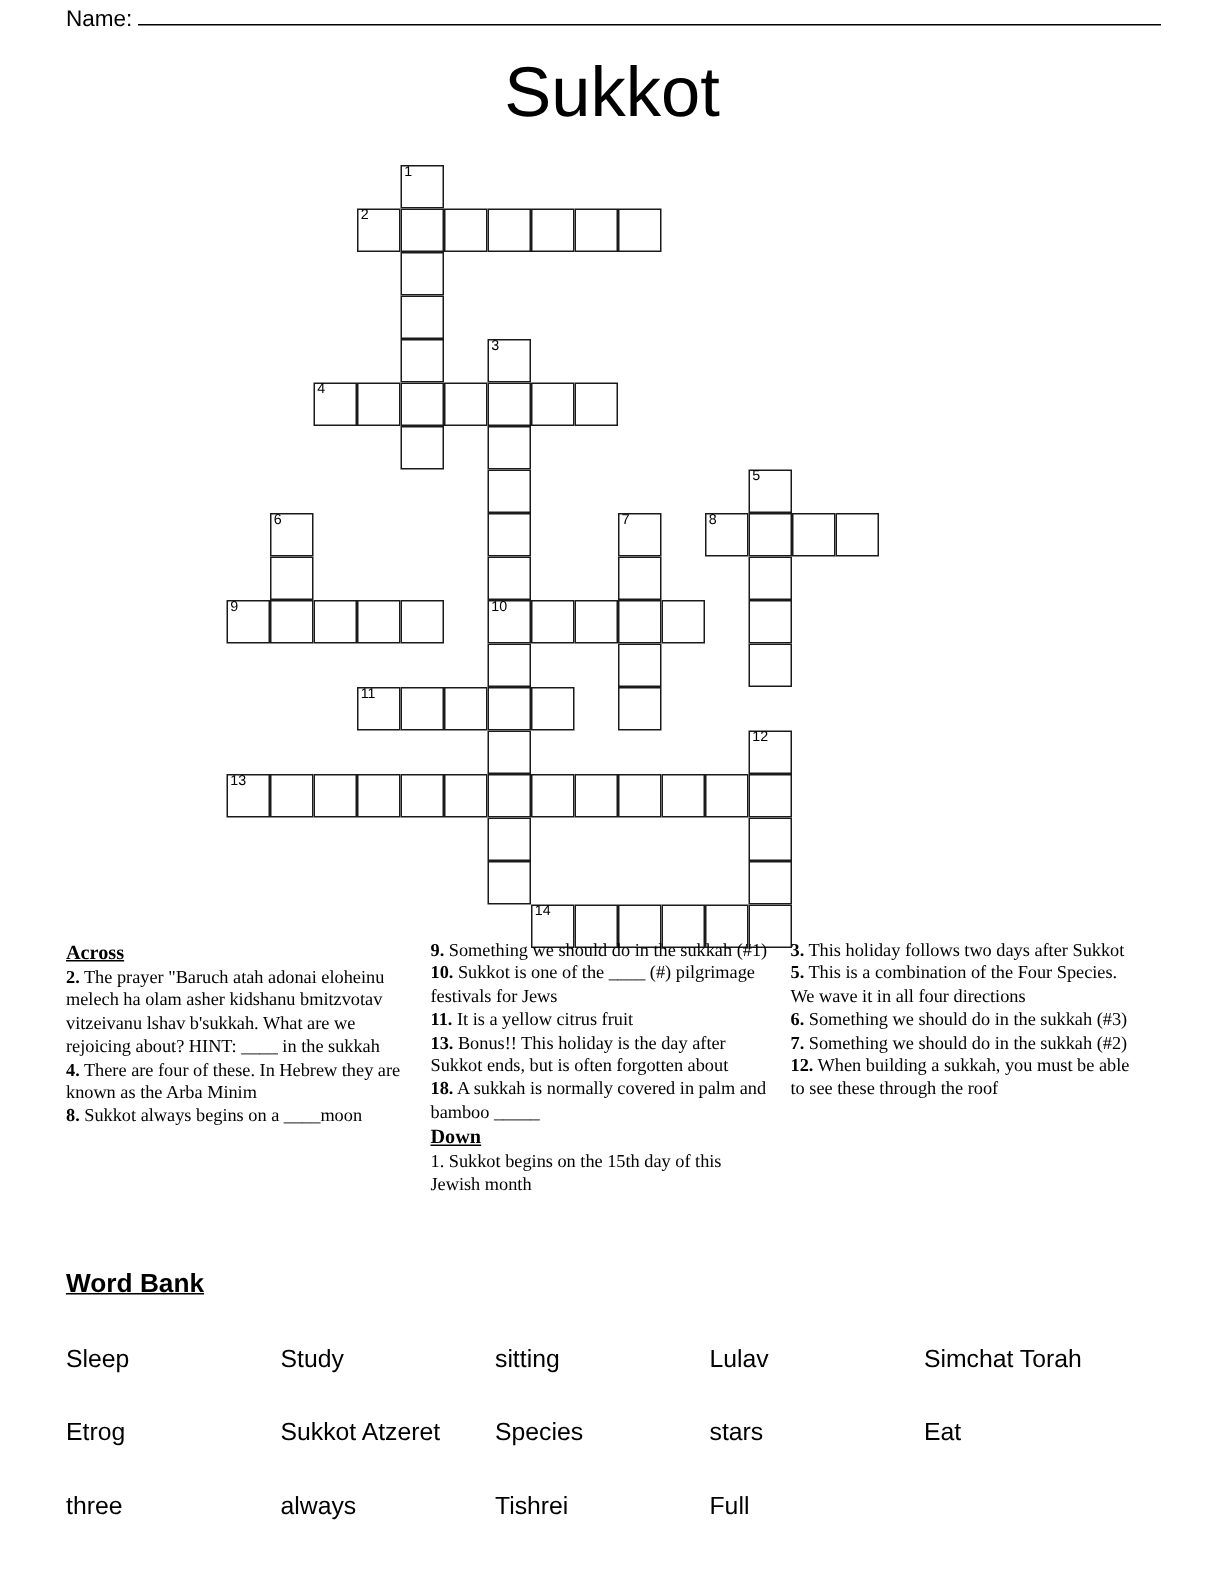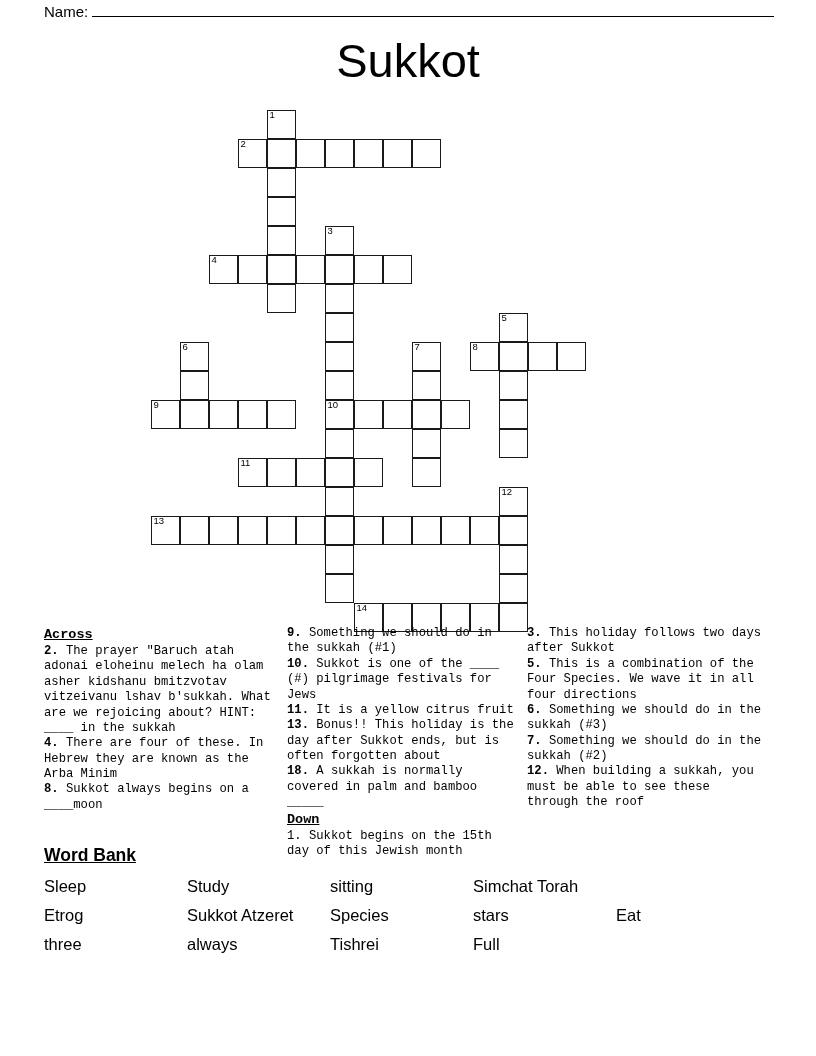--- a/index.html
+++ b/index.html
@@ -66,21 +66,21 @@
 
   
   #clues {
     position:absolute;
     left:44px; top:626px;
     width:728px;
     display:flex;
     gap:0px;
     font-size:12.2px;
     line-height:1.26;
-    font-family:Liberation Mono, monospace;
+    font-family:Liberation Serif, serif;
   }
   .clue-col { width:243px; padding-right:10px; }
   .clue-col:nth-child(2) { width:240px; }
   .clue-col:nth-child(3) { width:245px; }
   .section-head {
     font-weight:bold;
     text-decoration:underline;
     font-size:13.5px;
     display:block;
     margin:0 0 1px 0;
@@ -102,20 +102,21 @@
     left:44px; top:872px;
     width:730px;
   }
   .wb-row { display:flex; }
   .wb-cell {
     width:143px;
     font-size:16.5px;
     line-height:29px;
     font-family:"Liberation Sans", sans-serif;
     white-space:nowrap;
+    margin-top:20px;
   }
 </style>
 </head>
 <body>
 
 <div class="name-row">
   <span class="name-label">Name:</span>
   <span class="name-blank"></span>
 </div>
 
@@ -259,20 +260,21 @@
   </div>
 
 </div>
 
 <div id="wordbank-head">Word Bank</div>
 <div id="wordbank">
     <div class="wb-row">
       <div class="wb-cell">Sleep</div>
       <div class="wb-cell">Study</div>
       <div class="wb-cell">sitting</div>
+      <div class="wb-cell">Lulav</div>
       <div class="wb-cell">Simchat Torah</div>
     </div>
     <div class="wb-row">
       <div class="wb-cell">Etrog</div>
       <div class="wb-cell">Sukkot Atzeret</div>
       <div class="wb-cell">Species</div>
       <div class="wb-cell">stars</div>
       <div class="wb-cell">Eat</div>
     </div>
     <div class="wb-row">

